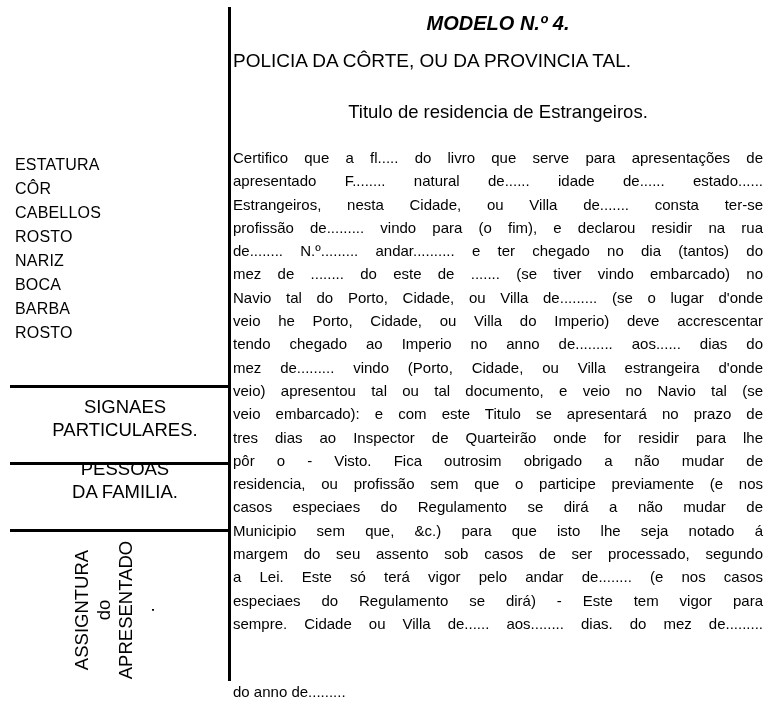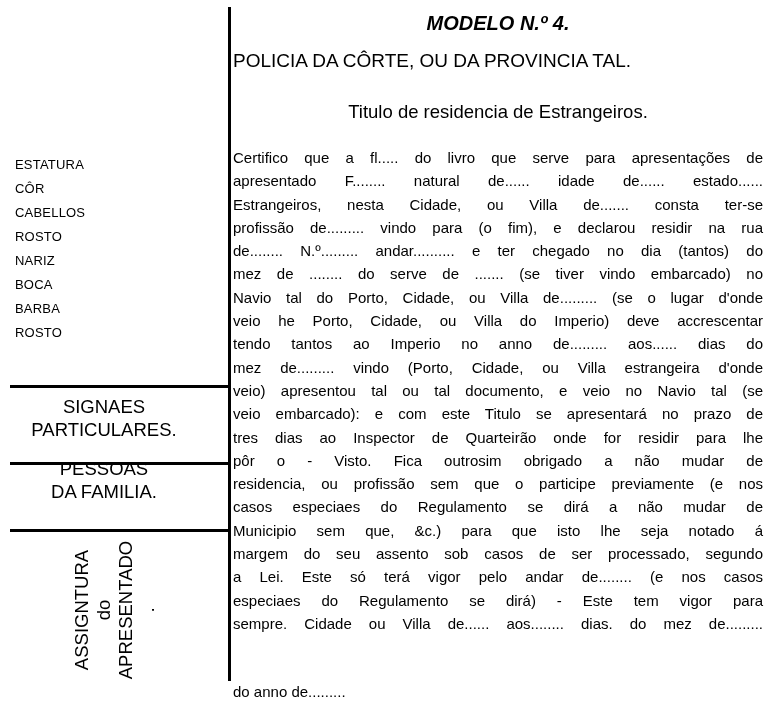--- a/index.html
+++ b/index.html
@@ -12,41 +12,42 @@
     color: #000000;
     font-family: "Liberation Sans", sans-serif;
     overflow: hidden;
   }
 
   
   .features {
     position: absolute;
     left: 15px;
     top: 153px;
-    font-size: 13px;
+    font-size: 16px;
     line-height: 24px;
     letter-spacing: 0.2px;
   }
   .hline {
     position: absolute;
     left: 10px;
     width: 219px;
     height: 3px;
     background: #000000;
   }
   .hl1 { top: 385px; }
   .hl2 { top: 462px; }
   .hl3 { top: 529px; }
   .section {
     position: absolute;
     left: 0;
     width: 208px;
     text-align: center;
     font-size: 18.5px;
     line-height: 22.5px;
+    padding-left: 21px;
   }
   .signaes { top: 396px; }
   .pessoas { top: 458px; }
   .signature {
     position: absolute;
     left: 40px;
     top: 566px;
     width: 150px;
     text-align: center;
     font-size: 18.5px;
@@ -162,24 +163,24 @@
     <div class="title-bold">MODELO N.º 4.</div>
     <div class="title">POLICIA DA CÔRTE, OU DA PROVINCIA TAL.</div>
     <div class="subtitle">Titulo de residencia de Estrangeiros.</div>
 
     <div class="paragraph">
       <div class="pline">Certifico que a fl..... do livro que serve para apresentações de</div>
       <div class="pline">apresentado F........ natural de...... idade de...... estado......</div>
       <div class="pline">Estrangeiros, nesta Cidade, ou Villa de....... consta ter-se</div>
       <div class="pline">profissão de......... vindo para (o fim), e declarou residir na rua</div>
       <div class="pline">de........ N.º......... andar.......... e ter chegado no dia (tantos) do</div>
-      <div class="pline">mez de ........ do serve de ....... (se tiver vindo embarcado) no</div>
+      <div class="pline">mez de ........ do este de ....... (se tiver vindo embarcado) no</div>
       <div class="pline">Navio tal do Porto, Cidade, ou Villa de......... (se o lugar d'onde</div>
       <div class="pline">veio he Porto, Cidade, ou Villa do Imperio) deve accrescentar</div>
-      <div class="pline">tendo tantos ao Imperio no anno de......... aos...... dias do</div>
+      <div class="pline">tendo chegado ao Imperio no anno de......... aos...... dias do</div>
       <div class="pline">mez de......... vindo (Porto, Cidade, ou Villa estrangeira d'onde</div>
       <div class="pline">veio) apresentou tal ou tal documento, e veio no Navio tal (se</div>
       <div class="pline">veio embarcado): e com este Titulo se apresentará no prazo de</div>
       <div class="pline">tres dias ao Inspector de Quarteirão onde for residir para lhe</div>
       <div class="pline">pôr o - Visto. Fica outrosim obrigado a não mudar de</div>
       <div class="pline">residencia, ou profissão sem que o participe previamente (e nos</div>
       <div class="pline">casos especiaes do Regulamento se dirá a não mudar de</div>
       <div class="pline">Municipio sem que, &amp;c.) para que isto lhe seja notado á</div>
       <div class="pline">margem do seu assento sob casos de ser processado, segundo</div>
       <div class="pline">a Lei. Este só terá vigor pelo andar de........ (e nos casos</div>

